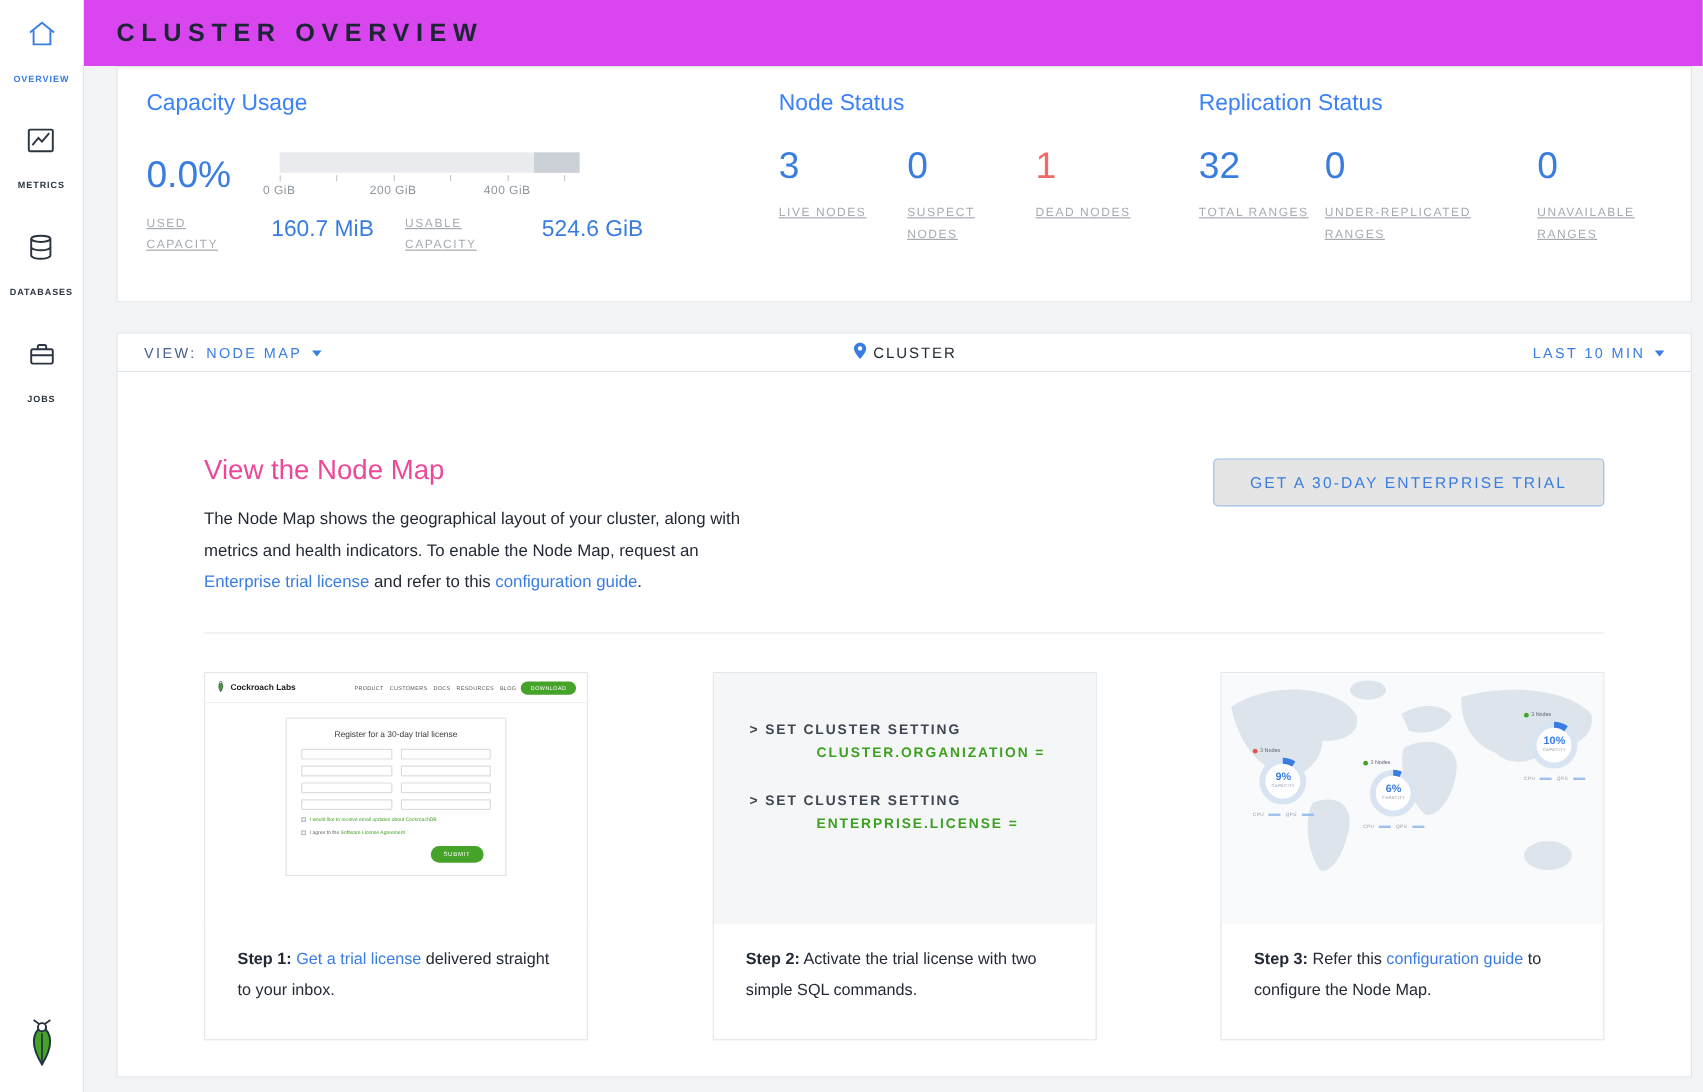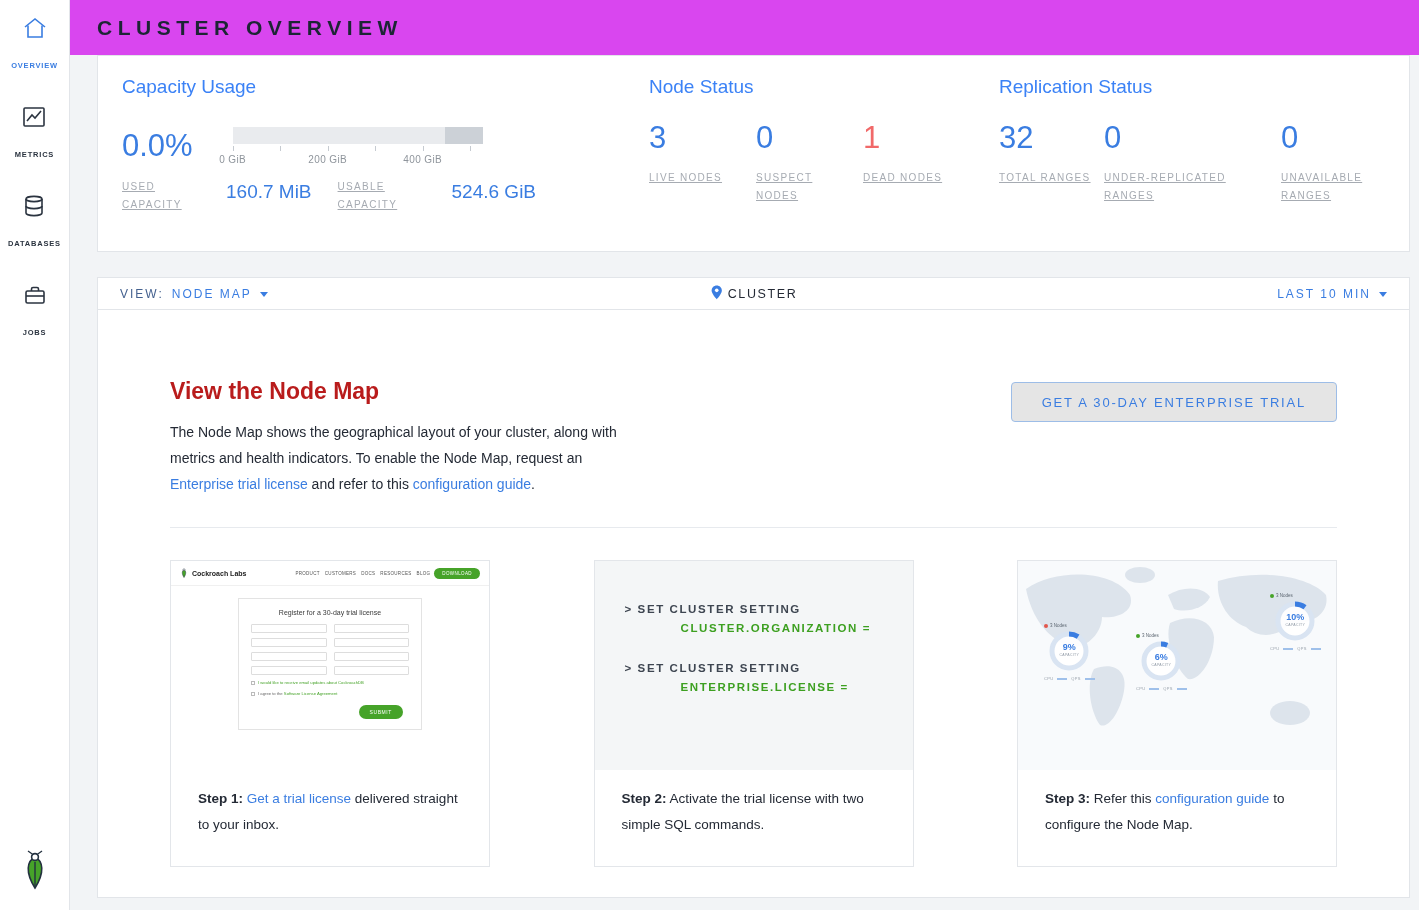--- a/index.html
+++ b/index.html
@@ -70,21 +70,21 @@
   }
   .vb-left, .vb-right { display:flex; align-items:center; gap:8px; cursor:pointer; color:#3a7de1; }
   .vb-key { color:#44618f; }
   .vb-right { margin-left:auto; }
   .vb-center { position:absolute; left:50%; transform:translateX(-50%); display:flex; align-items:center; gap:5px; color:#242a35; letter-spacing:1.6px; font-size:12.5px; }
   .caret { width:0; height:0; border-left:4.5px solid transparent; border-right:4.5px solid transparent; border-top:5.5px solid #3a7de1; margin-top:1px; }
 
   
   .map-card { background:#fff; border:1px solid #e2e5e9; border-top:none; padding:68px 72px 0 72px; height:588px; }
   .map-head { display:flex; justify-content:space-between; align-items:flex-start; }
-  .map-title { font-size:23px; font-weight:700; color:#b91c1c; }
+  .map-title { font-size:23px; font-weight:400; color:#ec4899; }
   .map-desc { margin-top:14px; width:458px; font-size:14px; line-height:26px; color:#242a35; }
   a.link { color:#3a7de1; text-decoration:none; cursor:pointer; }
   .cta-btn {
     background:#e5e5e5; border:1px solid #9dbde7; border-radius:4px; color:#3a7de1;
     font-family:inherit; font-size:13px; letter-spacing:1.8px; padding:0 30px; height:40px;
     margin-top:4px; cursor:pointer;
   }
   .divider { border:none; border-top:1px solid #e7eaee; margin-top:30px; }
   .steps { display:flex; justify-content:space-between; margin-top:32px; }
   .step-card { width:320px; height:307px; border:1px solid #e3e6ea; background:#fff; display:flex; flex-direction:column; }

